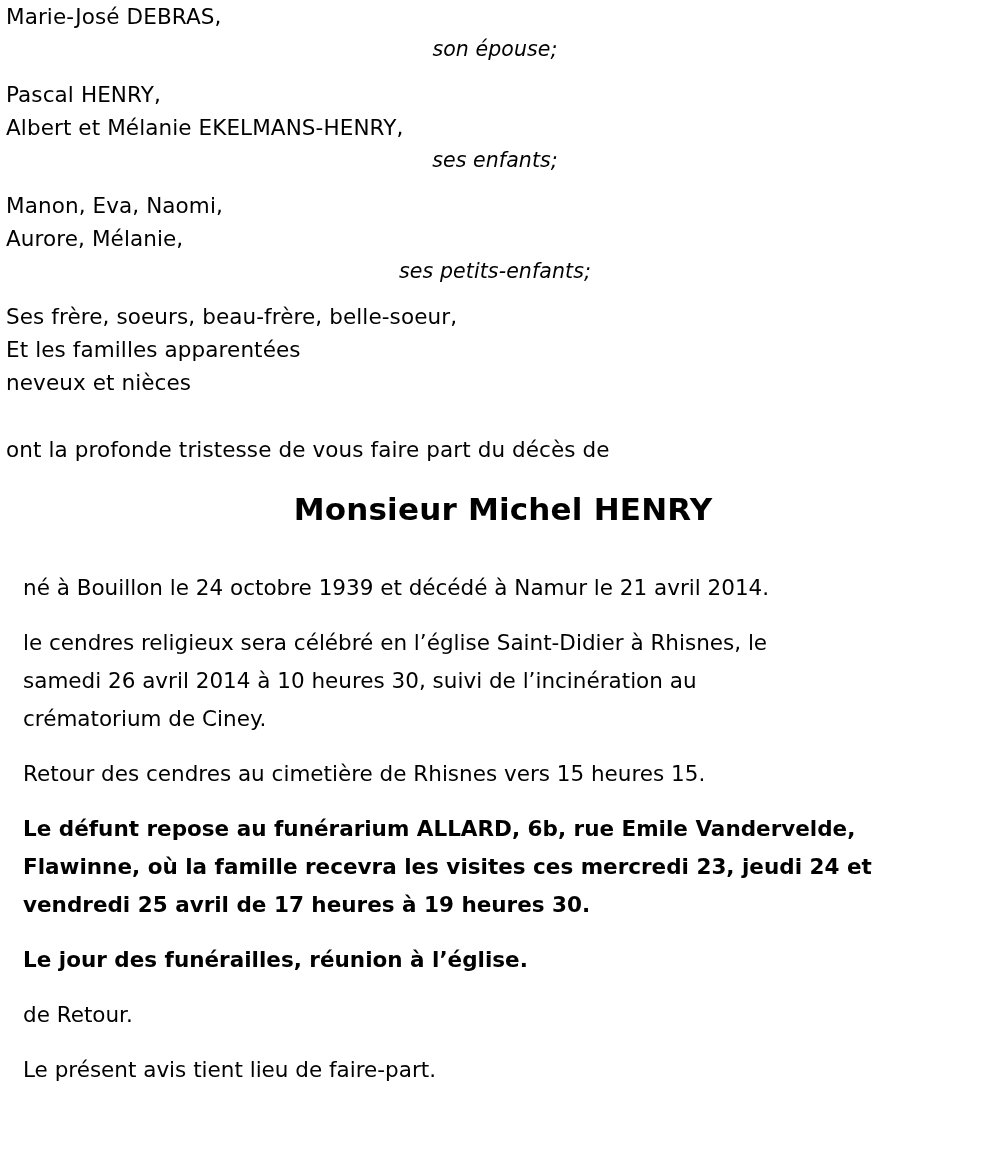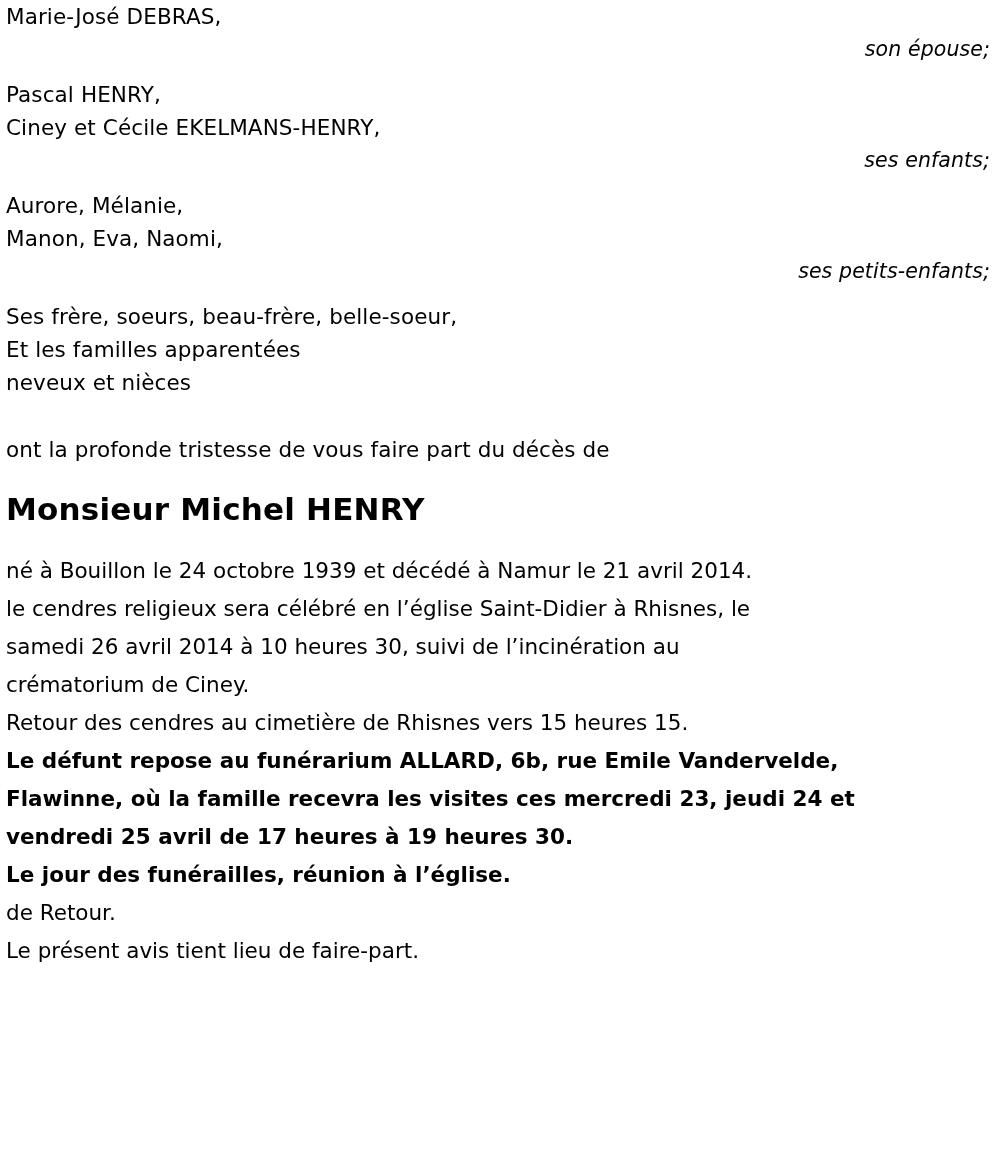--- a/index.html
+++ b/index.html
@@ -35,21 +35,21 @@
   }
 
   .left-text {
     display: block;
     padding-left: 6px;
     white-space: pre;
   }
 
   .right-label {
     display: block;
-    text-align: right;
+    text-align: center;
     padding-right: 10px;
     font-style: italic;
     font-size: 20.5px;
     line-height: 33px;
     white-space: pre;
   }
 
   
   .group {
     margin: 0;
@@ -62,29 +62,30 @@
 
   
   .headline {
     display: block;
     padding-left: 6px;
     font-size: 31px;
     font-weight: bold;
     line-height: 42px;
     letter-spacing: 0.2px;
     white-space: pre;
+    text-align: center;
   }
 
   
   .para {
     padding-left: 6px;
     padding-right: 30px;
     font-size: 21.5px;
     line-height: 38px;
-    margin: 0;
+    margin: 17px;
   }
   .para.bold {
     font-weight: bold;
   }
   .para .line {
     display: block;
     white-space: pre;
   }
 </style>
 </head>
@@ -101,35 +102,35 @@
     </div>
   </div>
 
   <div class="gap-sm"></div>
 
   <div class="group">
     <div class="row">
       <span class="left-text">Pascal HENRY,</span>
     </div>
     <div class="row">
-      <span class="left-text">Ciney et Cécile EKELMANS-HENRY,</span>
+      <span class="left-text">Albert et Mélanie EKELMANS-HENRY,</span>
     </div>
     <div class="row">
       <span class="right-label">ses enfants;</span>
     </div>
   </div>
 
   <div class="gap-sm"></div>
 
   <div class="group">
     <div class="row">
-      <span class="left-text">Aurore, Mélanie,</span>
+      <span class="left-text">Manon, Eva, Naomi,</span>
     </div>
     <div class="row">
-      <span class="left-text">Manon, Eva, Naomi,</span>
+      <span class="left-text">Aurore, Mélanie,</span>
     </div>
     <div class="row">
       <span class="right-label">ses petits-enfants;</span>
     </div>
   </div>
 
   <div class="gap-sm"></div>
 
   <div class="group">
     <div class="row">

